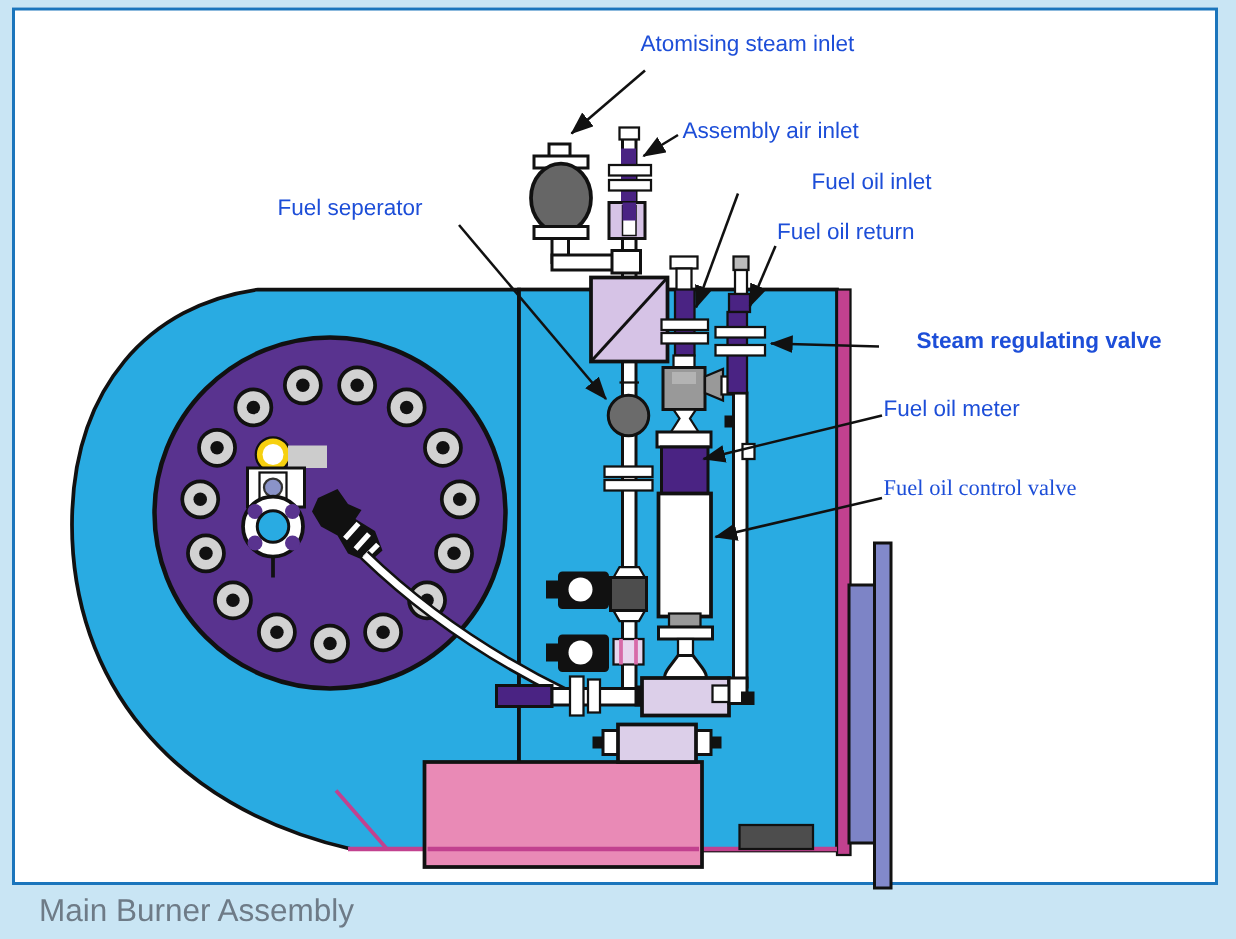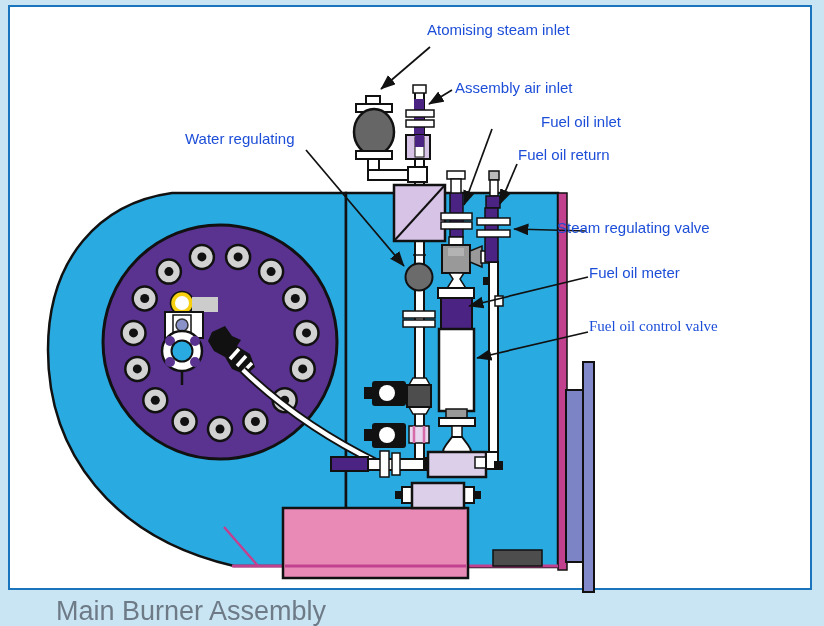--- a/index.html
+++ b/index.html
@@ -11,23 +11,22 @@
   .panel{
     position:absolute;left:8px;top:5px;width:804px;height:585px;
     background:#ffffff;border:2px solid #1b75bc;box-sizing:border-box;
   }
   svg.diagram{position:absolute;left:0;top:0;width:824px;height:626px;}
   .lbl{
     position:absolute;font-size:15px;color:#1d4ed8;white-space:nowrap;
     line-height:19px;letter-spacing:0px;
   }
   .caption{
-    position:absolute;left:26px;top:596px;font-size:27px;color:#6e7b87;
+    position:absolute;left:26px;top:596px;font-size:21px;color:#6e7b87;
     white-space:nowrap;
-    margin-left:30px;
   }
 </style>
 </head>
 <body>
 
 <div class="panel"></div>
 
 <svg class="diagram" viewBox="0 0 824 626" xmlns="http://www.w3.org/2000/svg">
   <defs>
     <marker id="ah" markerWidth="11" markerHeight="9" refX="8.5" refY="3.5" orient="auto">
@@ -245,18 +244,18 @@
     <path d="M306,150 L404,266" marker-end="url(#ah)"></path>
   </g>
 </svg>
 
 <div class="lbl" style="left:427px;top:20px;">
   <div>Atomising steam inlet</div>
 </div>
 <div class="lbl" style="left:455px;top:78px;">Assembly air inlet</div>
 <div class="lbl" style="left:493px;top:112px;margin-left:48px;">Fuel oil inlet</div>
 <div class="lbl" style="left:518px;top:145px;">Fuel oil return</div>
-<div class="lbl" style="left:557px;top:218px;">Steam regulating valve</div>
+<div class="lbl" style="left:611px;top:218px;font-weight:bold;">Steam regulating valve</div>
 <div class="lbl" style="left:589px;top:263px;">Fuel oil meter</div>
 <div class="lbl" style="left:589px;top:317px;font-family:Liberation Serif, serif;">Fuel oil control valve</div>
-<div class="lbl" style="left:185px;top:129px;">Water regulating</div>
+<div class="lbl" style="left:185px;top:129px;">Fuel seperator</div>
 
 <div class="caption">Main Burner Assembly</div>
 
 </body></html>

